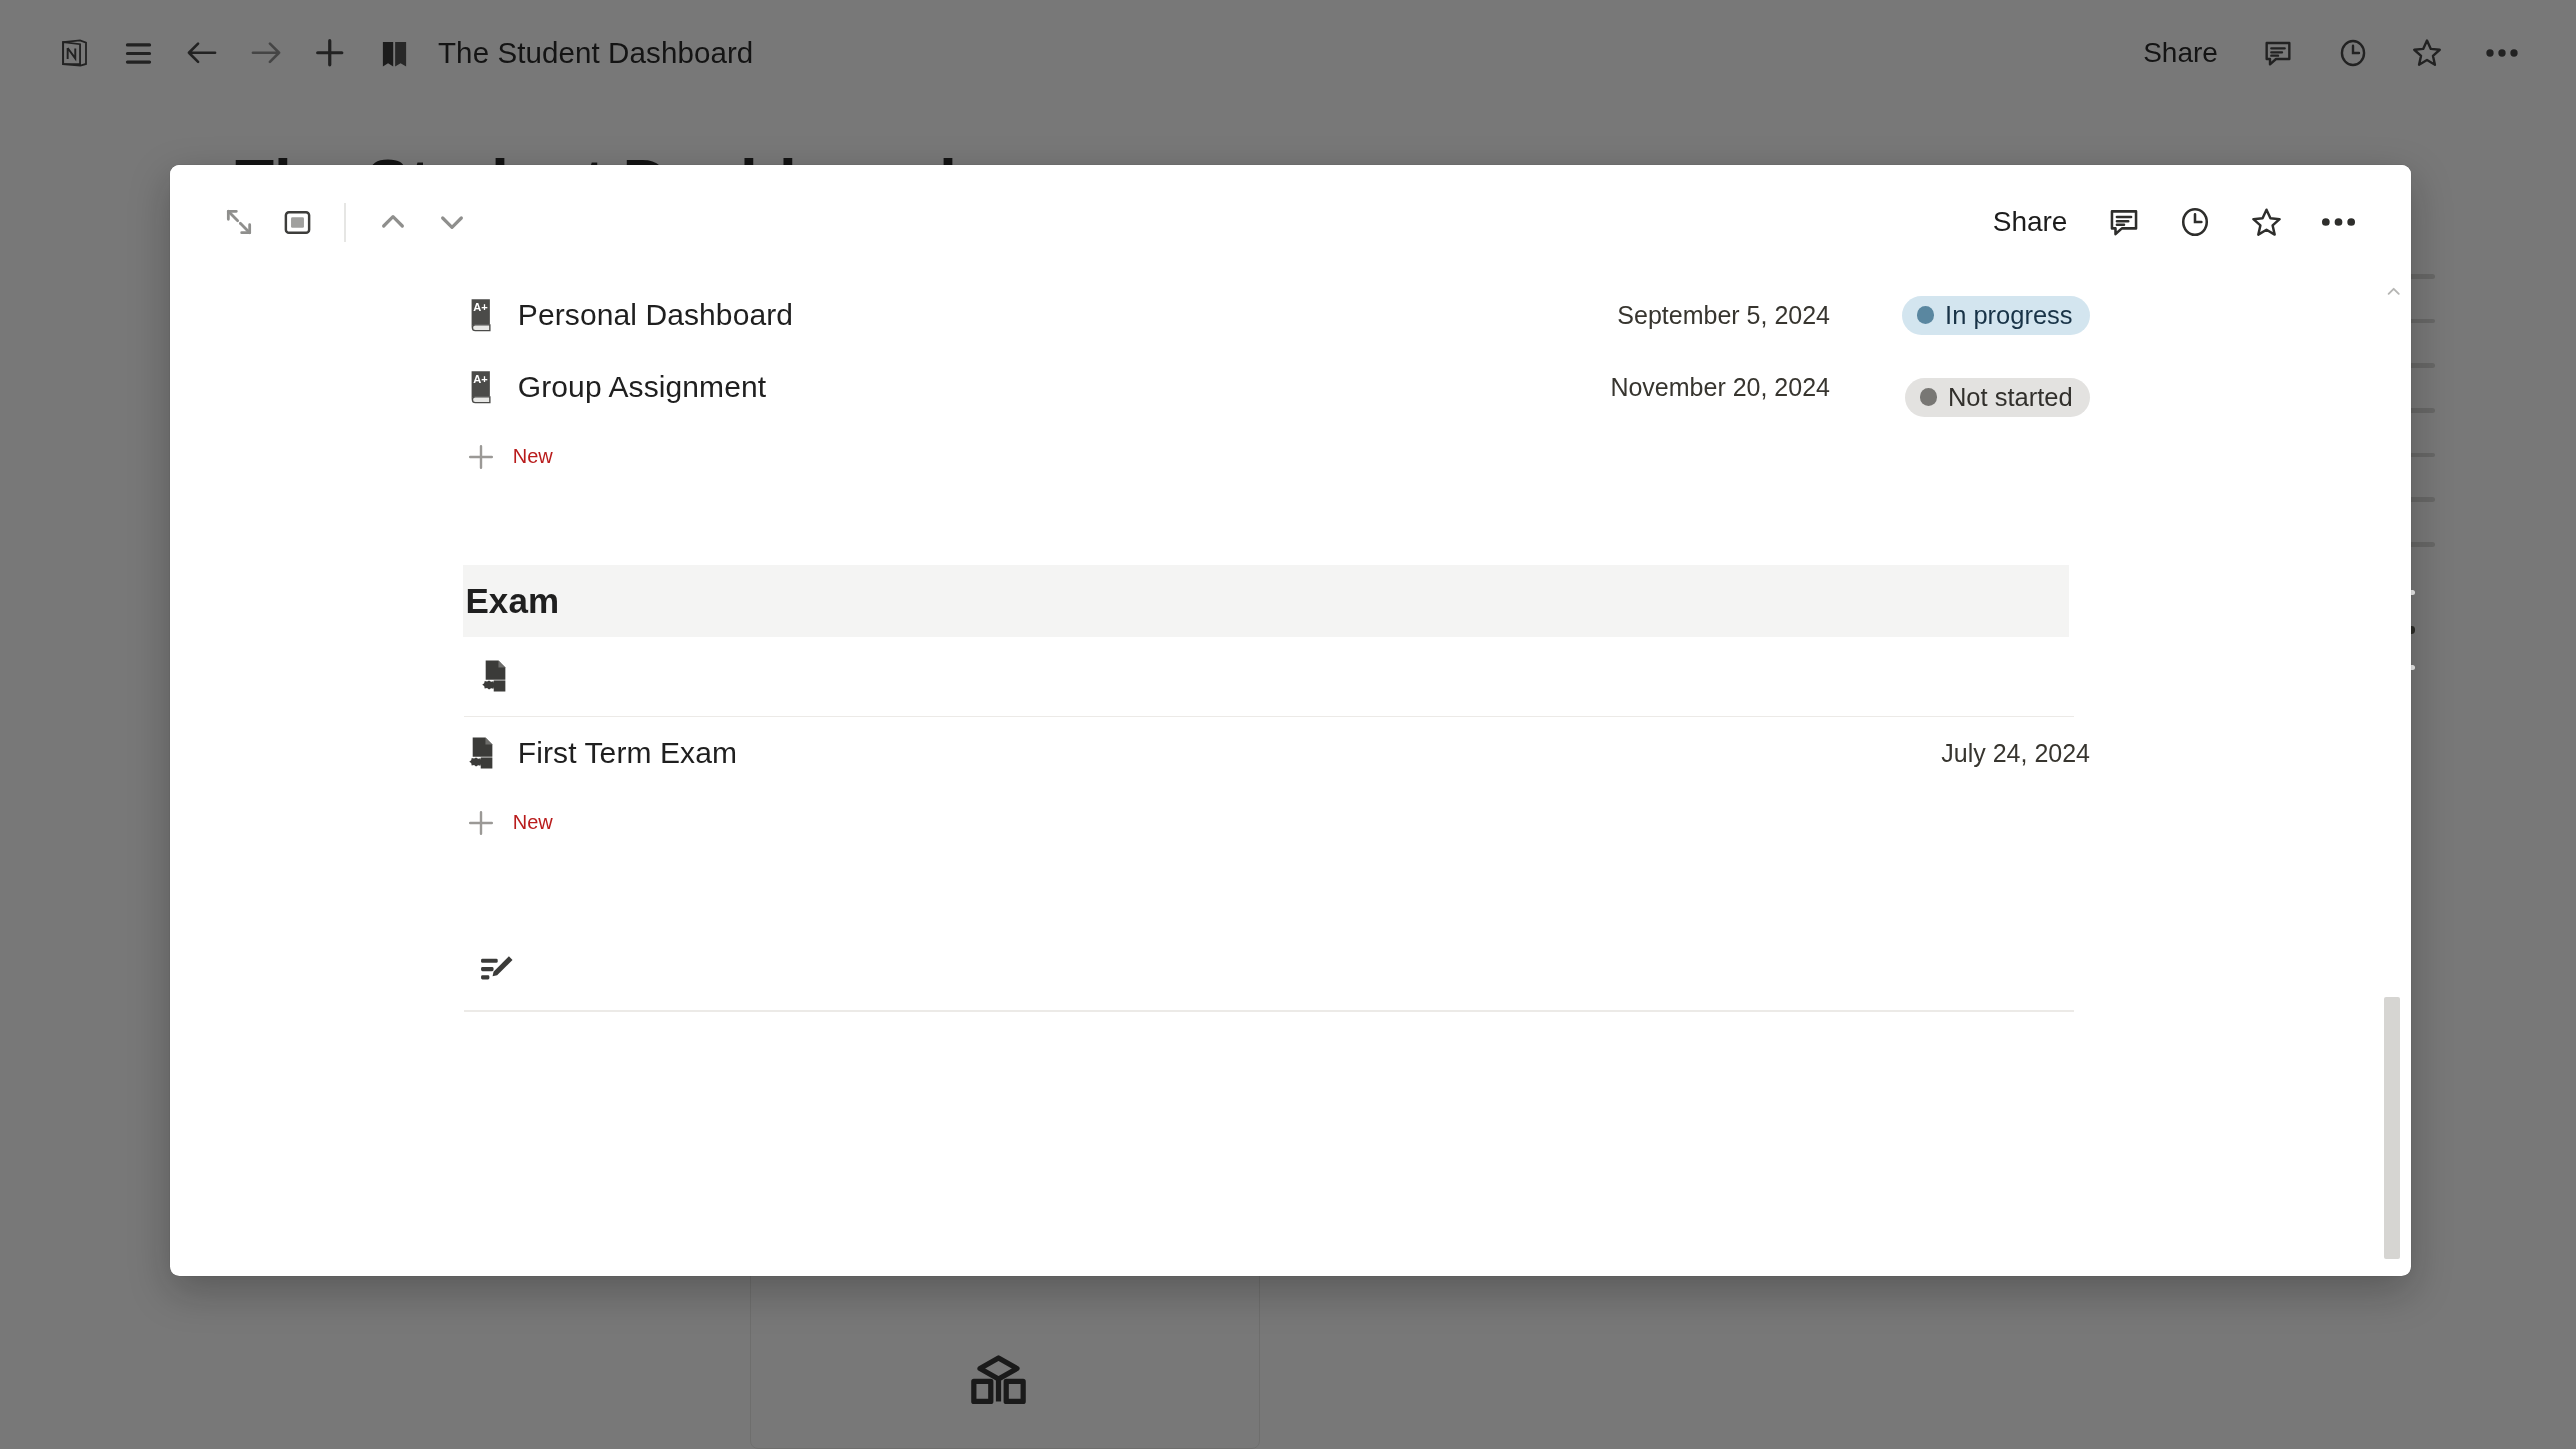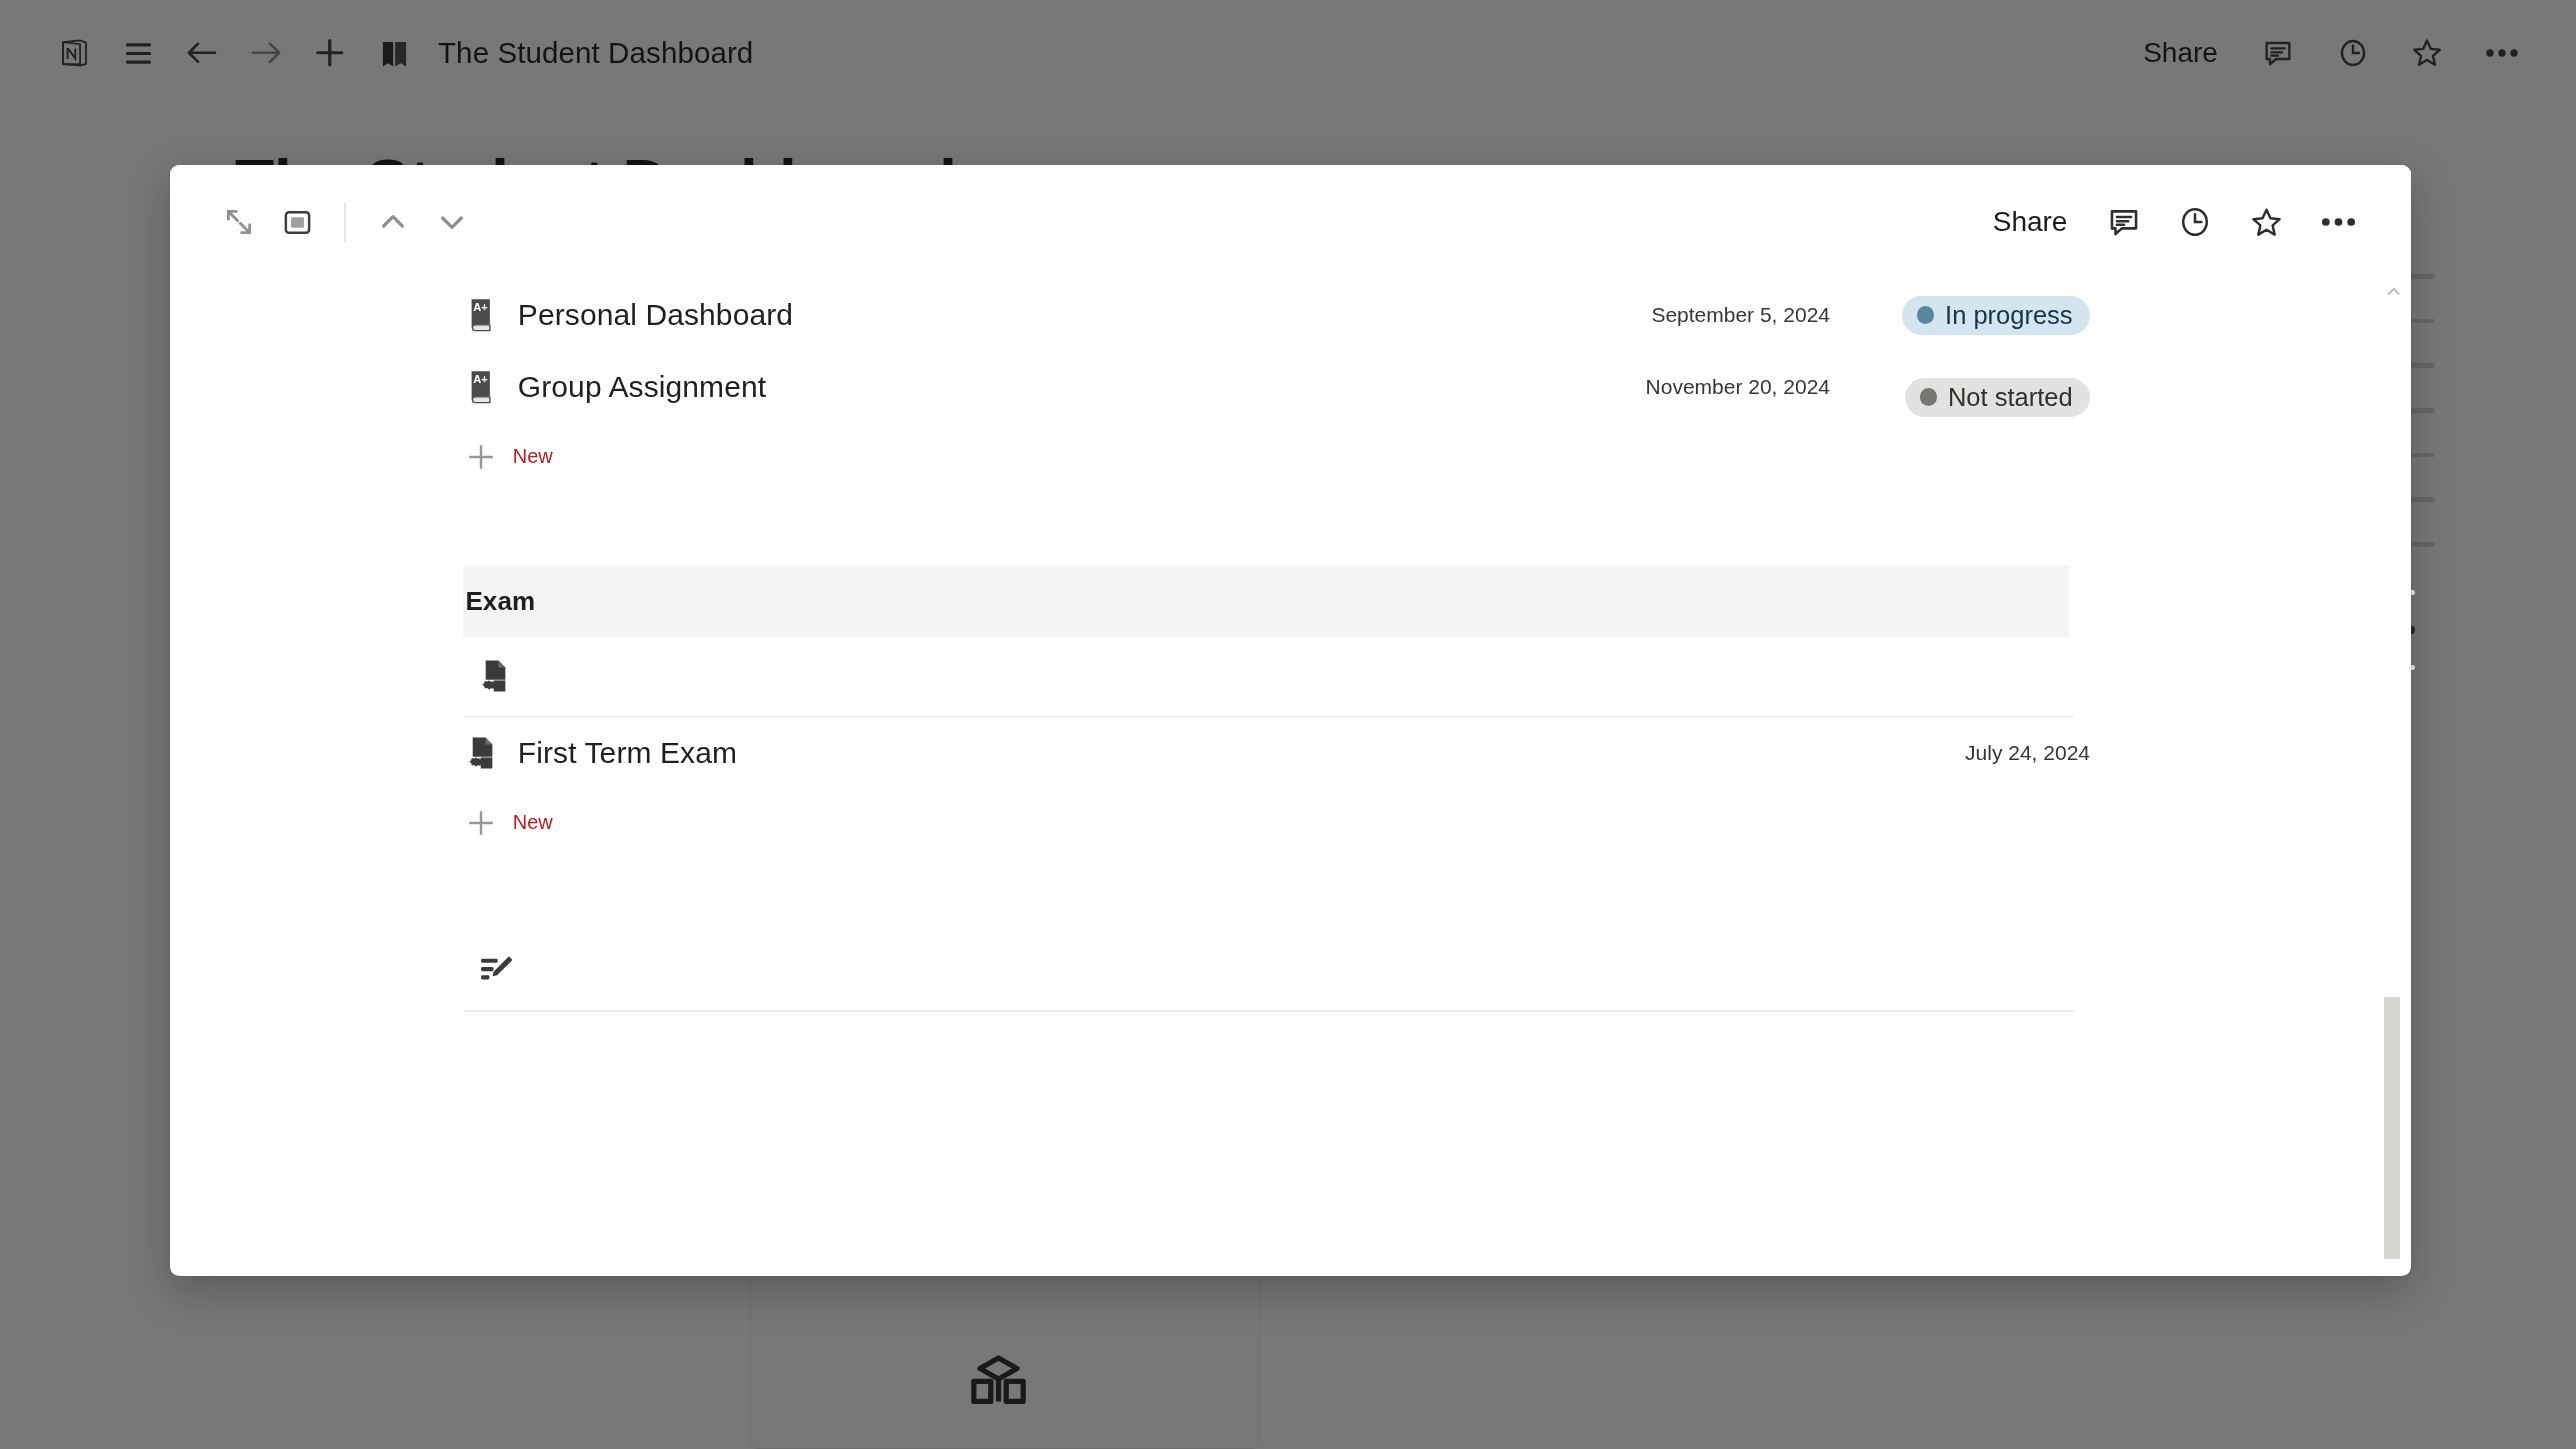--- a/index.html
+++ b/index.html
@@ -165,21 +165,21 @@
     width: 39px; height: 39px; flex: 0 0 39px;
     margin-right: 14.8px;
     display: flex; align-items: center; justify-content: center;
   }
   .row-title {
     font-size: 30px; color: #1f1f1f; letter-spacing: 0.1px;
     white-space: nowrap;
   }
   .row-spacer { flex: 1 1 auto; }
   .row-date {
-    font-size: 21px; color: #37352f;
+    font-size: 25px; color: #37352f;
     white-space: nowrap; margin-right: 39px;
   }
   .row-date.solo { margin-right: 0; }
   .status-pill {
     display: inline-flex; align-items: center;
     height: 39px; border-radius: 20px;
     padding: 0 17.4px 0 14.8px;
     font-size: 25.5px; white-space: nowrap;
   }
   .status-dot {
@@ -202,21 +202,21 @@
 
   .section-header {
     height: 72px;
     background: #f4f4f3;
     display: flex; align-items: center;
     padding-left: 2.7px;
     width: 1606px;
     margin-left: -1.3px;
   }
   .section-title {
-    font-size: 26px; font-weight: 700; color: #1f1f1f;
+    font-size: 35px; font-weight: 700; color: #1f1f1f;
     letter-spacing: 0.1px;
   }
   .section-icon-row {
     height: 79px; display: flex; align-items: center;
     padding-left: 14.8px;
   }
   .divider {
     height: 1.3px; background: #eceae7;
     width: 1610px;
     margin: 0;

